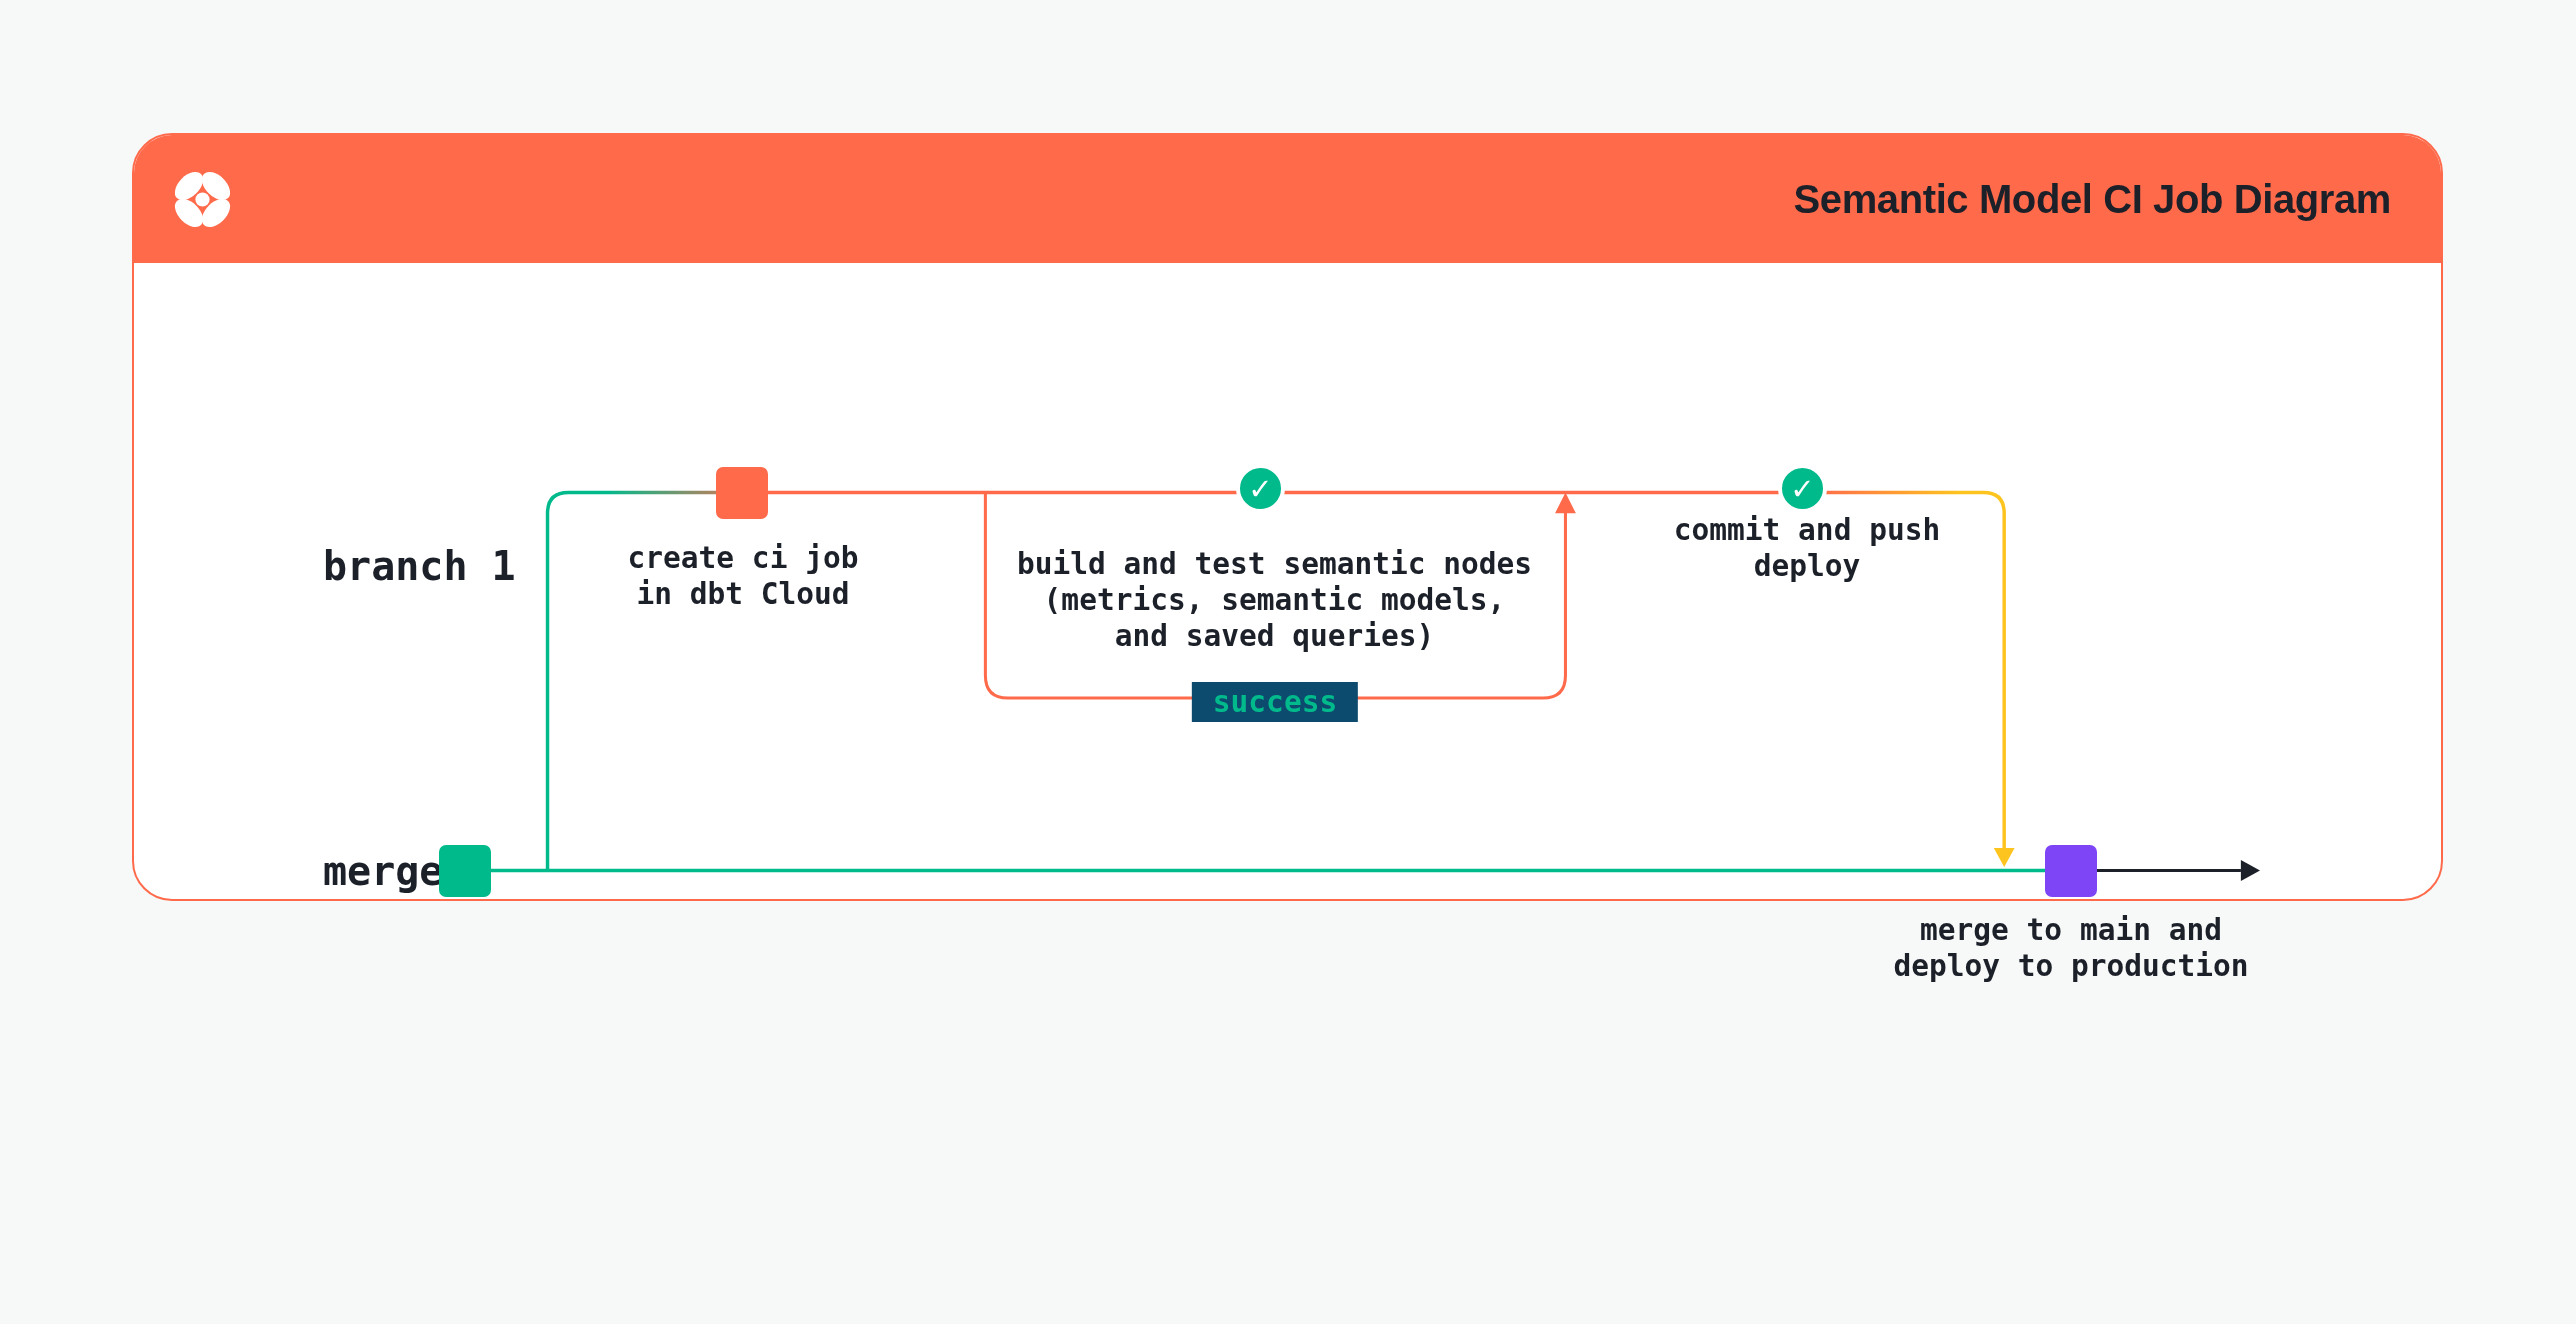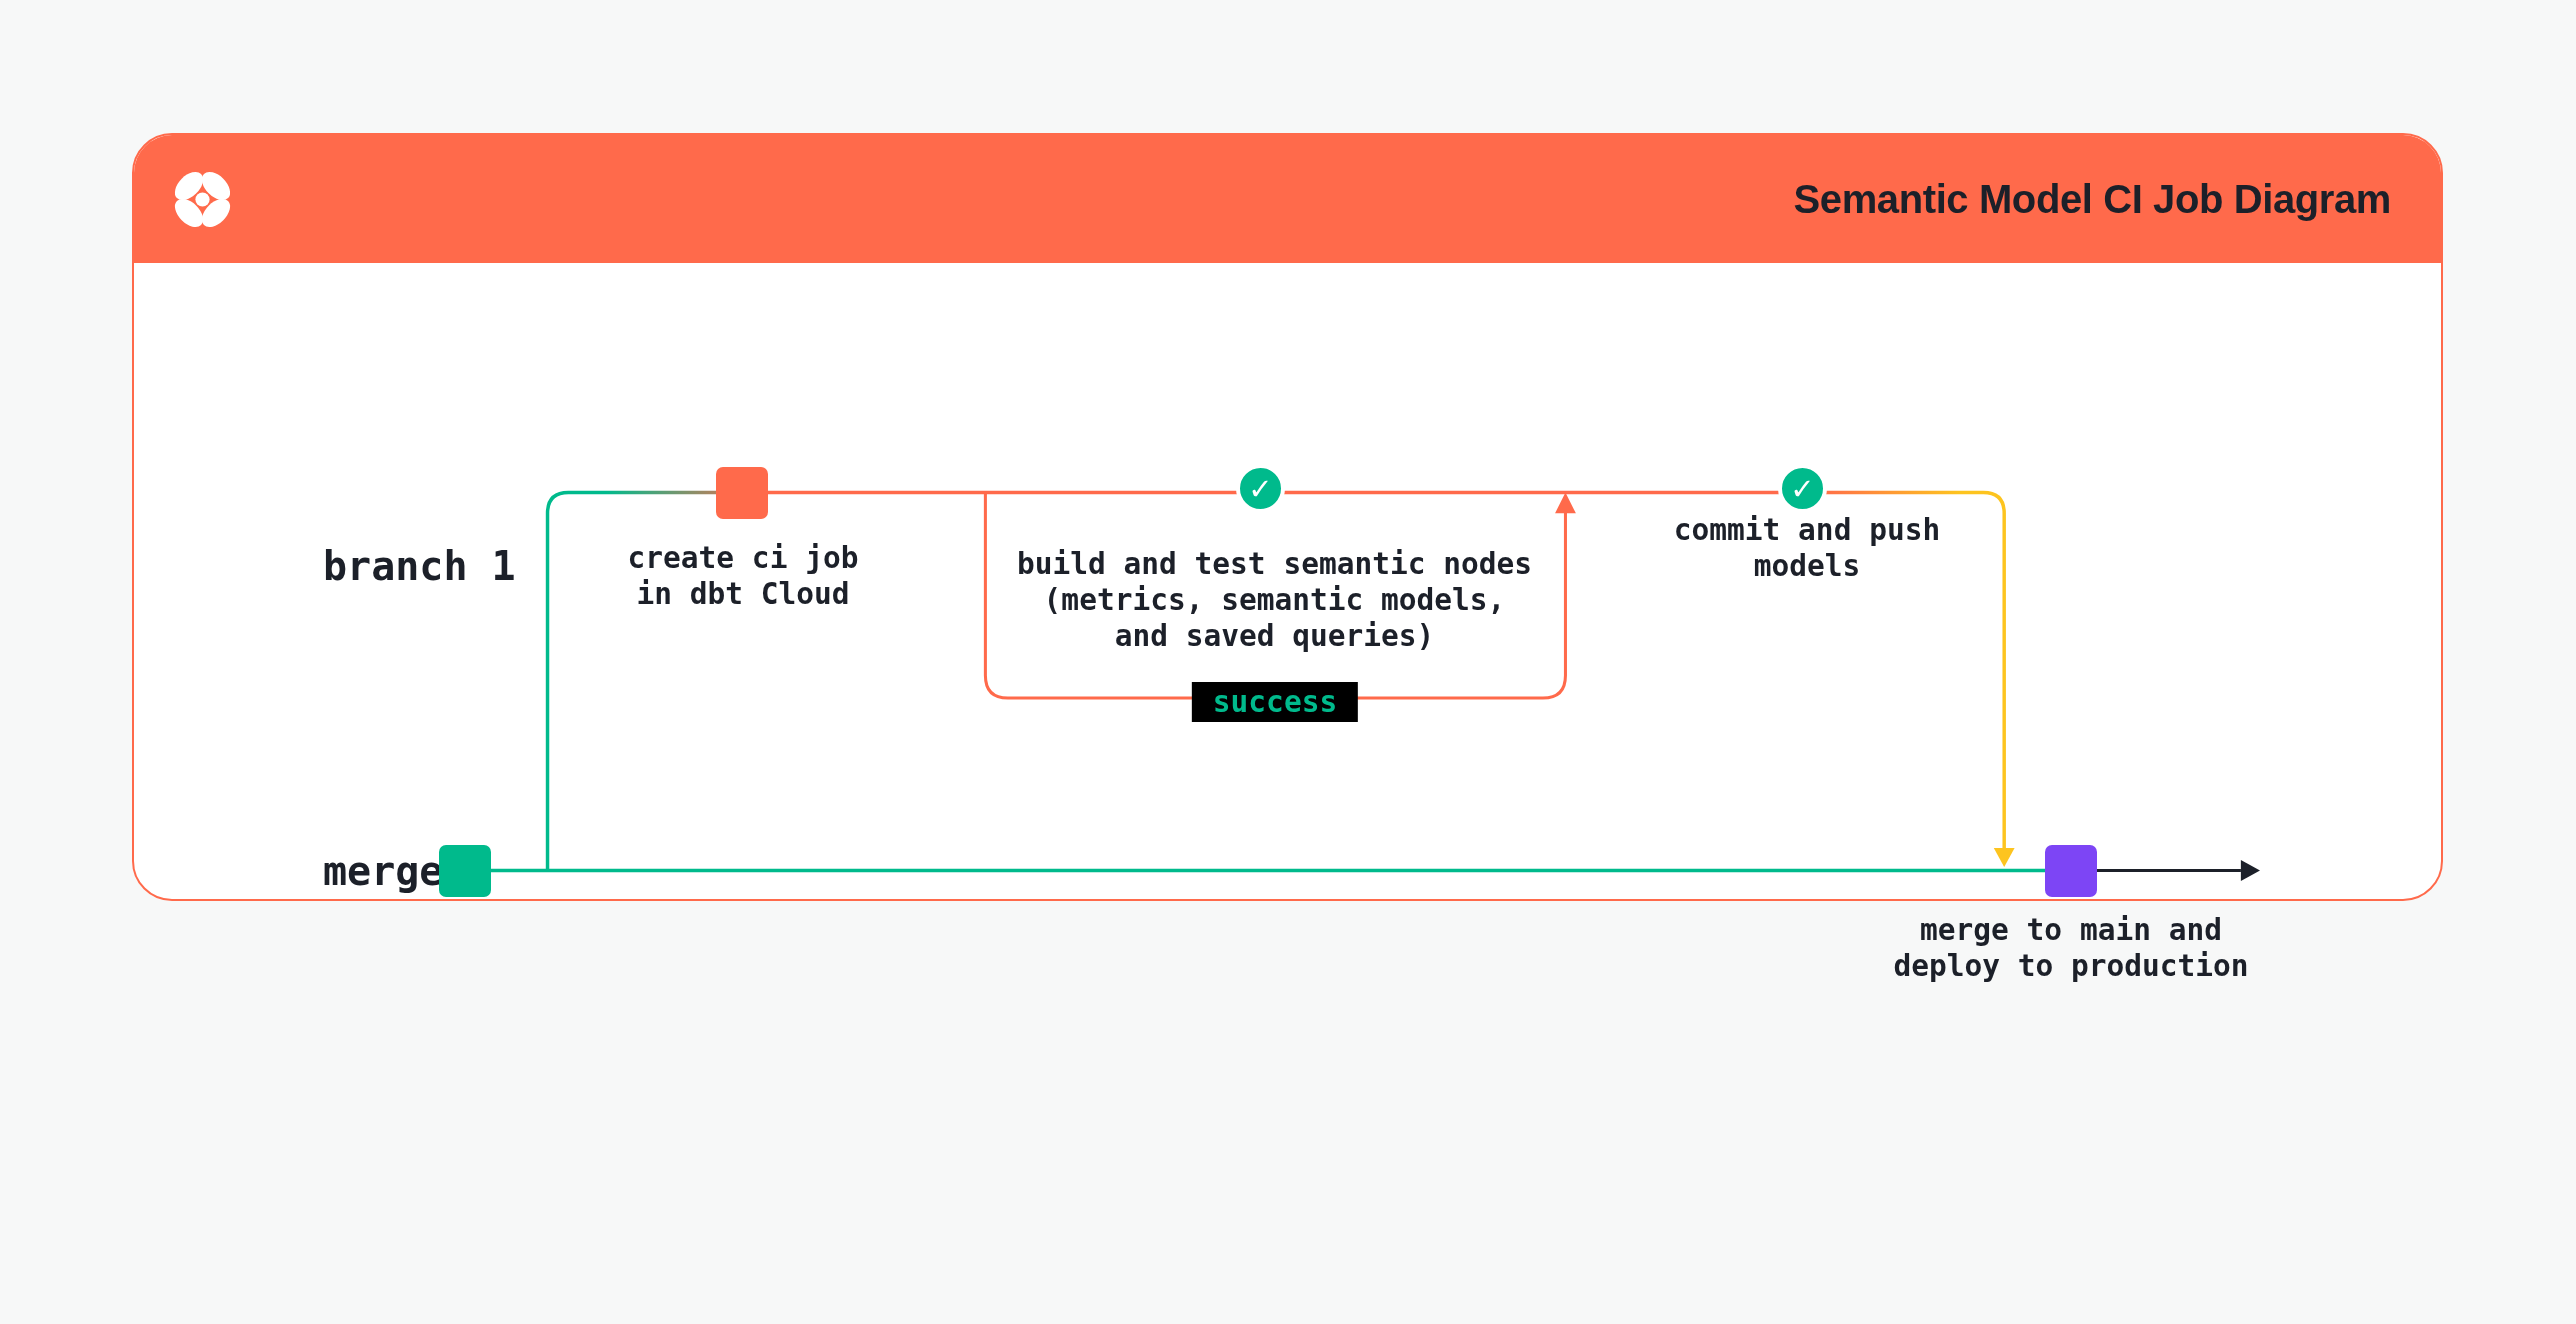--- a/index.html
+++ b/index.html
@@ -57,21 +57,21 @@
     text-align:center;color:var(--ink);
   }
   .lbl span{display:block;}
   .lbl-create{left:526px;top:540px;width:434px;}
   .lbl-loop{left:997px;top:546px;width:555px;}
   .lbl-commit{left:1590px;top:512px;width:434px;}
   .lbl-merge{left:1828px;top:912px;width:486px;}
 
   .lbl-success{
     position:absolute;left:1275px;top:682px;transform:translateX(-50%);
-    background:#000000;padding:0 21px;color:var(--teal);
+    background:#0c4a6e;padding:0 21px;color:var(--teal);
     font-weight:700;font-size:29.5px;line-height:40px;white-space:nowrap;
   }
 
   .branch-lbl{
     position:absolute;font-weight:700;font-size:40px;line-height:52px;
     color:var(--ink);white-space:nowrap;
   }
   .lbl-branch1{left:323px;top:540px;}
   .lbl-main{left:323px;top:845px;}
 </style>
@@ -145,21 +145,21 @@
     <div class="lbl lbl-loop">
       <span>build and test semantic nodes</span>
       <span>(metrics, semantic models,</span>
       <span>and saved queries)</span>
     </div>
 
     <div class="lbl-success">success</div>
 
     <div class="lbl lbl-commit">
       <span>commit and push</span>
-      <span>models</span>
+      <span>deploy</span>
     </div>
 
     <div class="lbl lbl-merge">
       <span>merge to main and</span>
       <span>deploy to production</span>
     </div>
 
   </div>
 </div>
 

